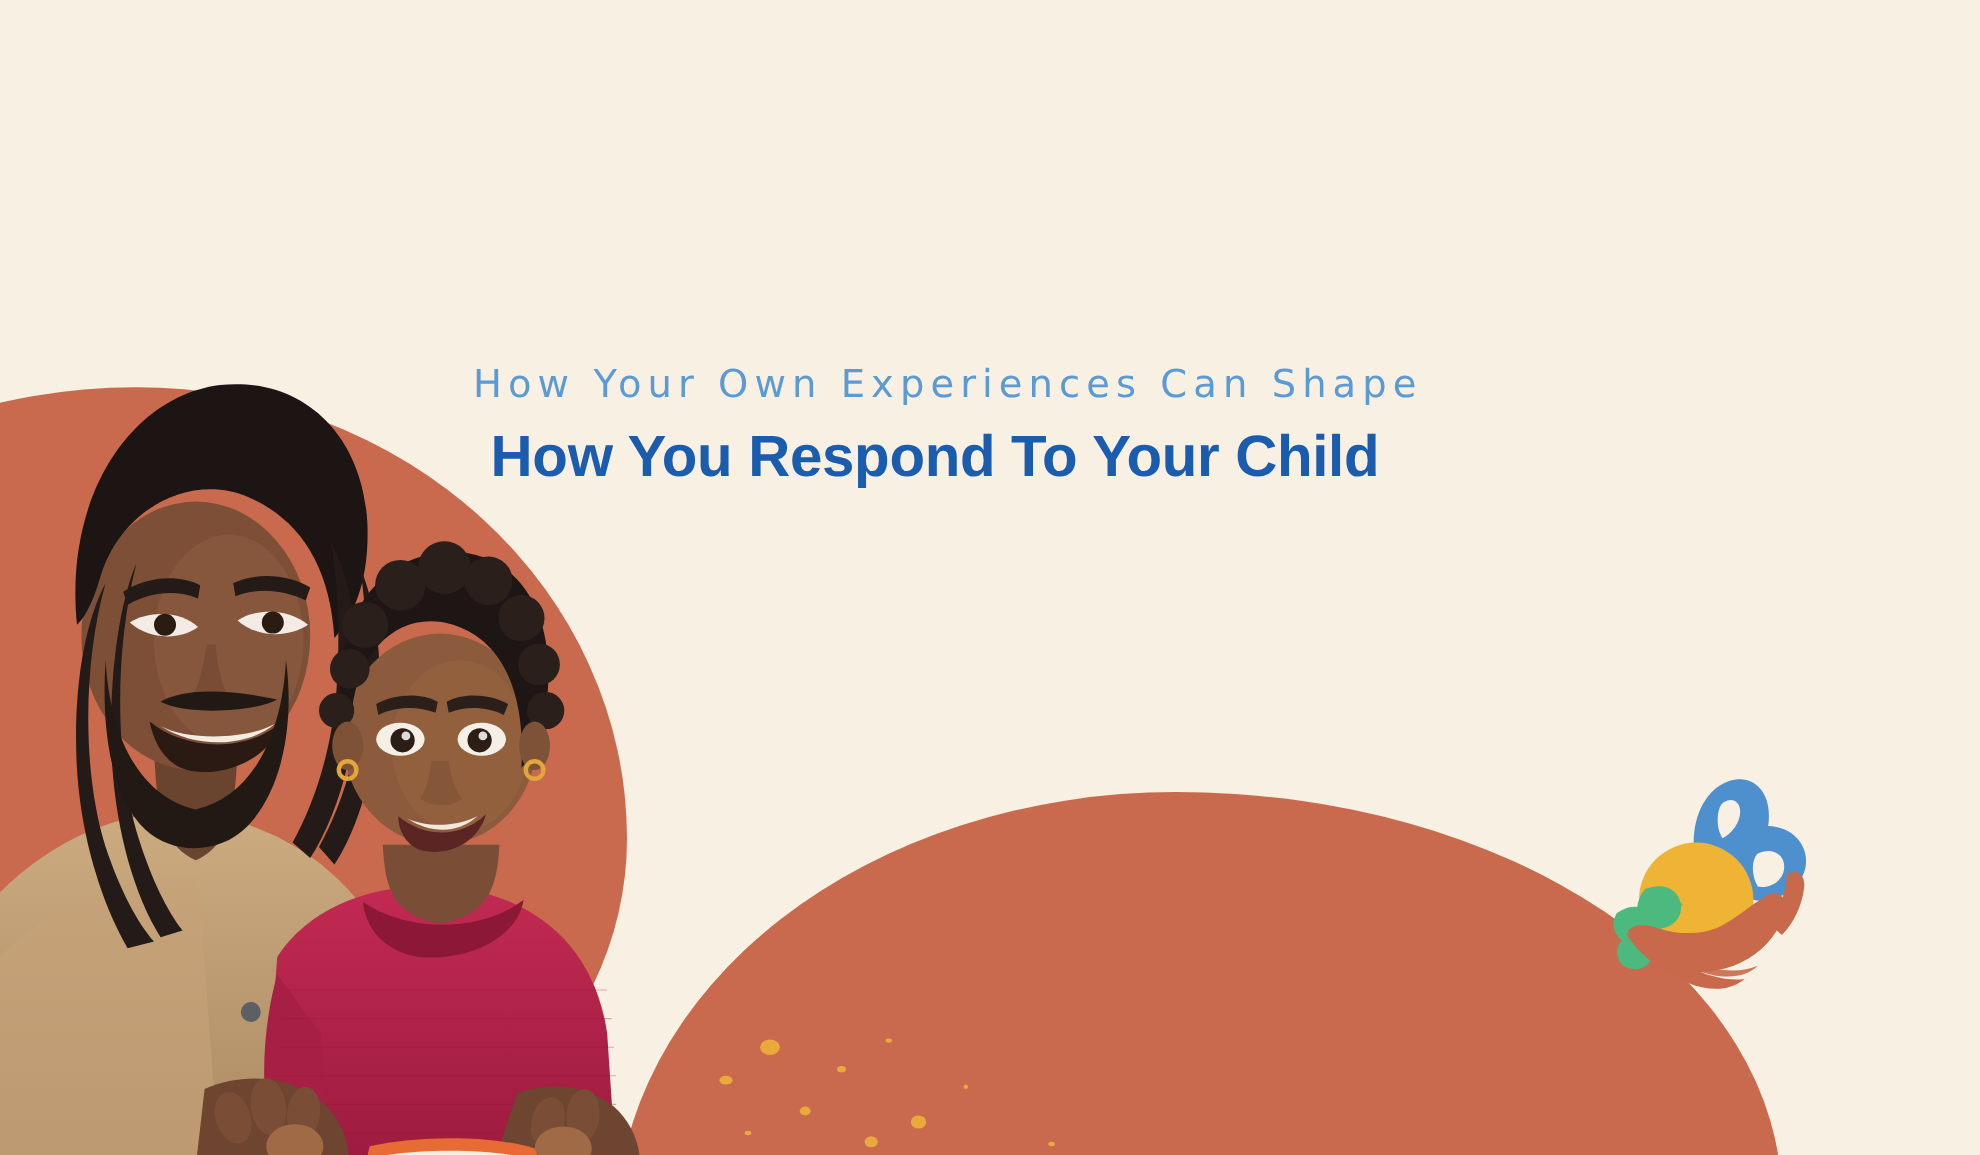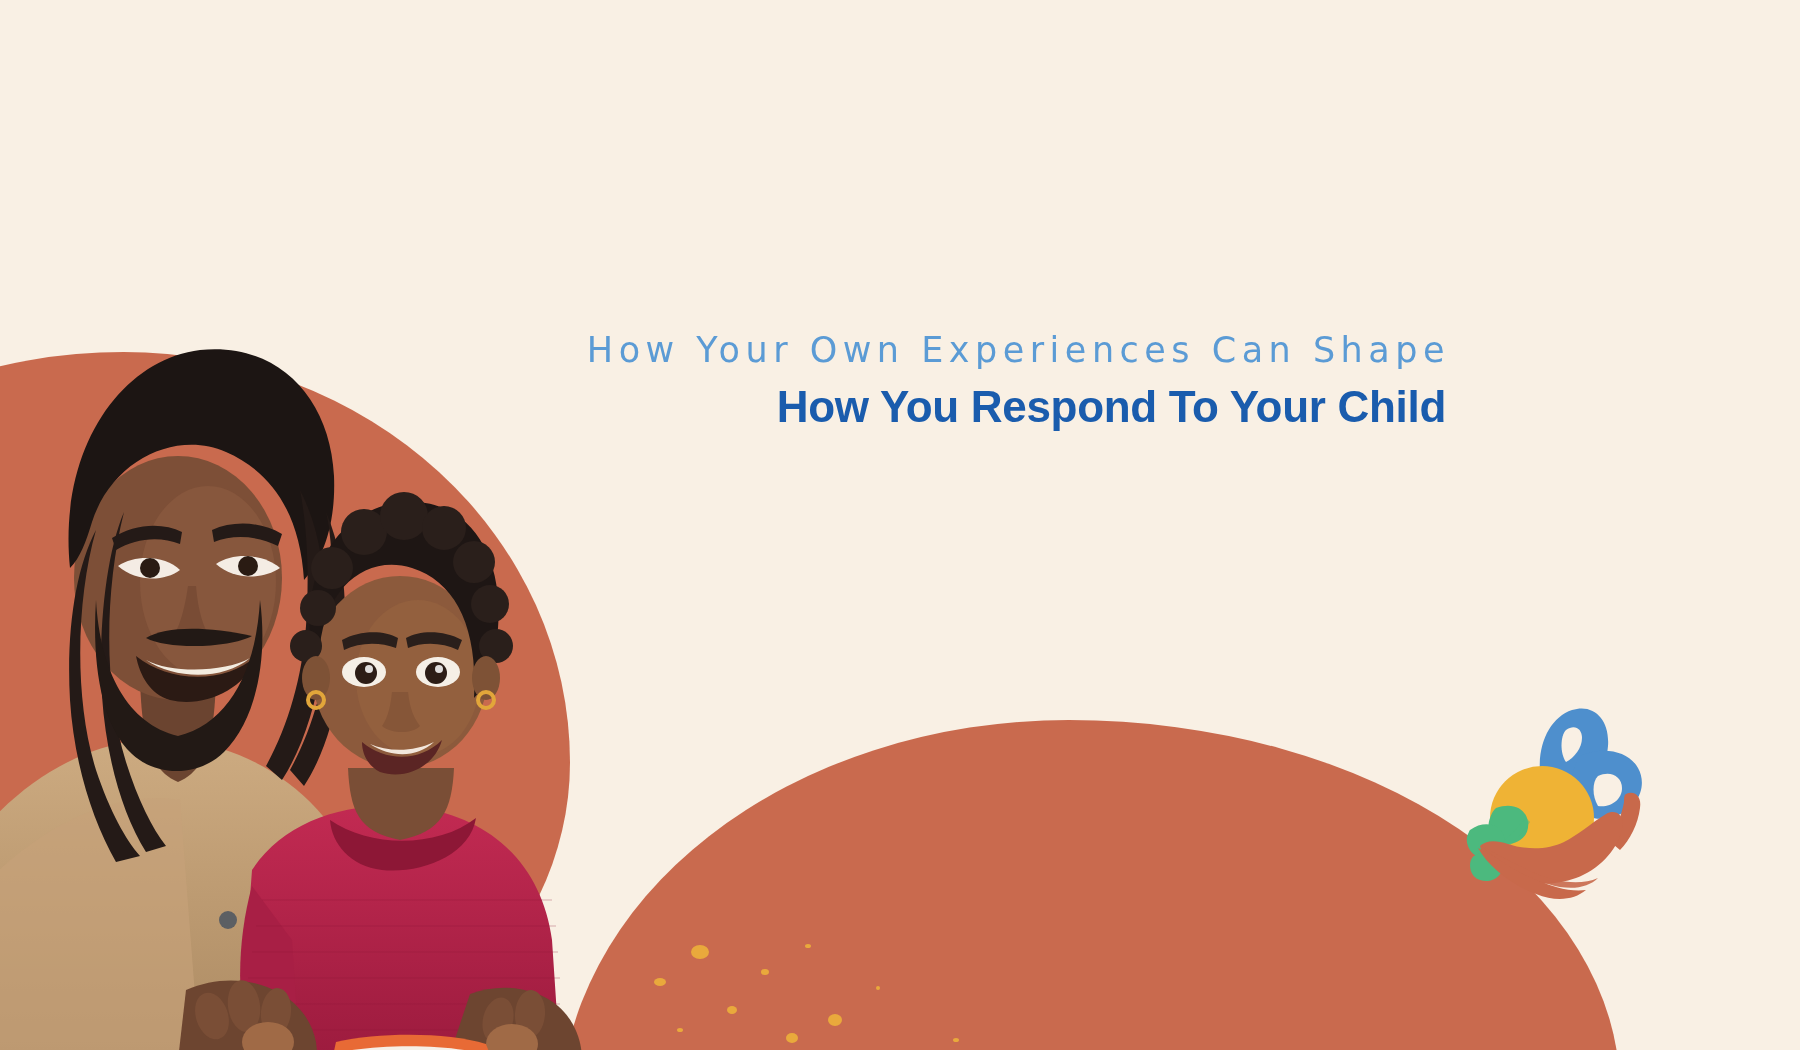--- a/index.html
+++ b/index.html
@@ -61,40 +61,40 @@
   }
   .photo-wrap svg { display: block; }
 
   
   .text-block {
     position: absolute;
     left: 430px;
     top: 330px;
     width: 1020px;
     z-index: 8;
-    text-align: right;
+    text-align: left;
   }
   .eyebrow {
     font-family: "DejaVu Sans", sans-serif;
     font-size: 35px;
     font-weight: 400;
     color: #5b9bd5;
     letter-spacing: 5.5px;
     line-height: 1.18;
     margin: 0 0 12px 0;
     white-space: nowrap;
   }
   .headline {
     font-family: "Liberation Sans", sans-serif;
-    font-size: 44px;
+    font-size: 53px;
     font-weight: 700;
     color: #1a5cad;
     letter-spacing: -0.3px;
     line-height: 1.1;
-    margin: 4px;
+    margin: 16px;
     white-space: nowrap;
   }
 
   
   .logo {
     position: absolute;
     left: 1430px;
     top: 690px;
     width: 230px;
     height: 210px;

